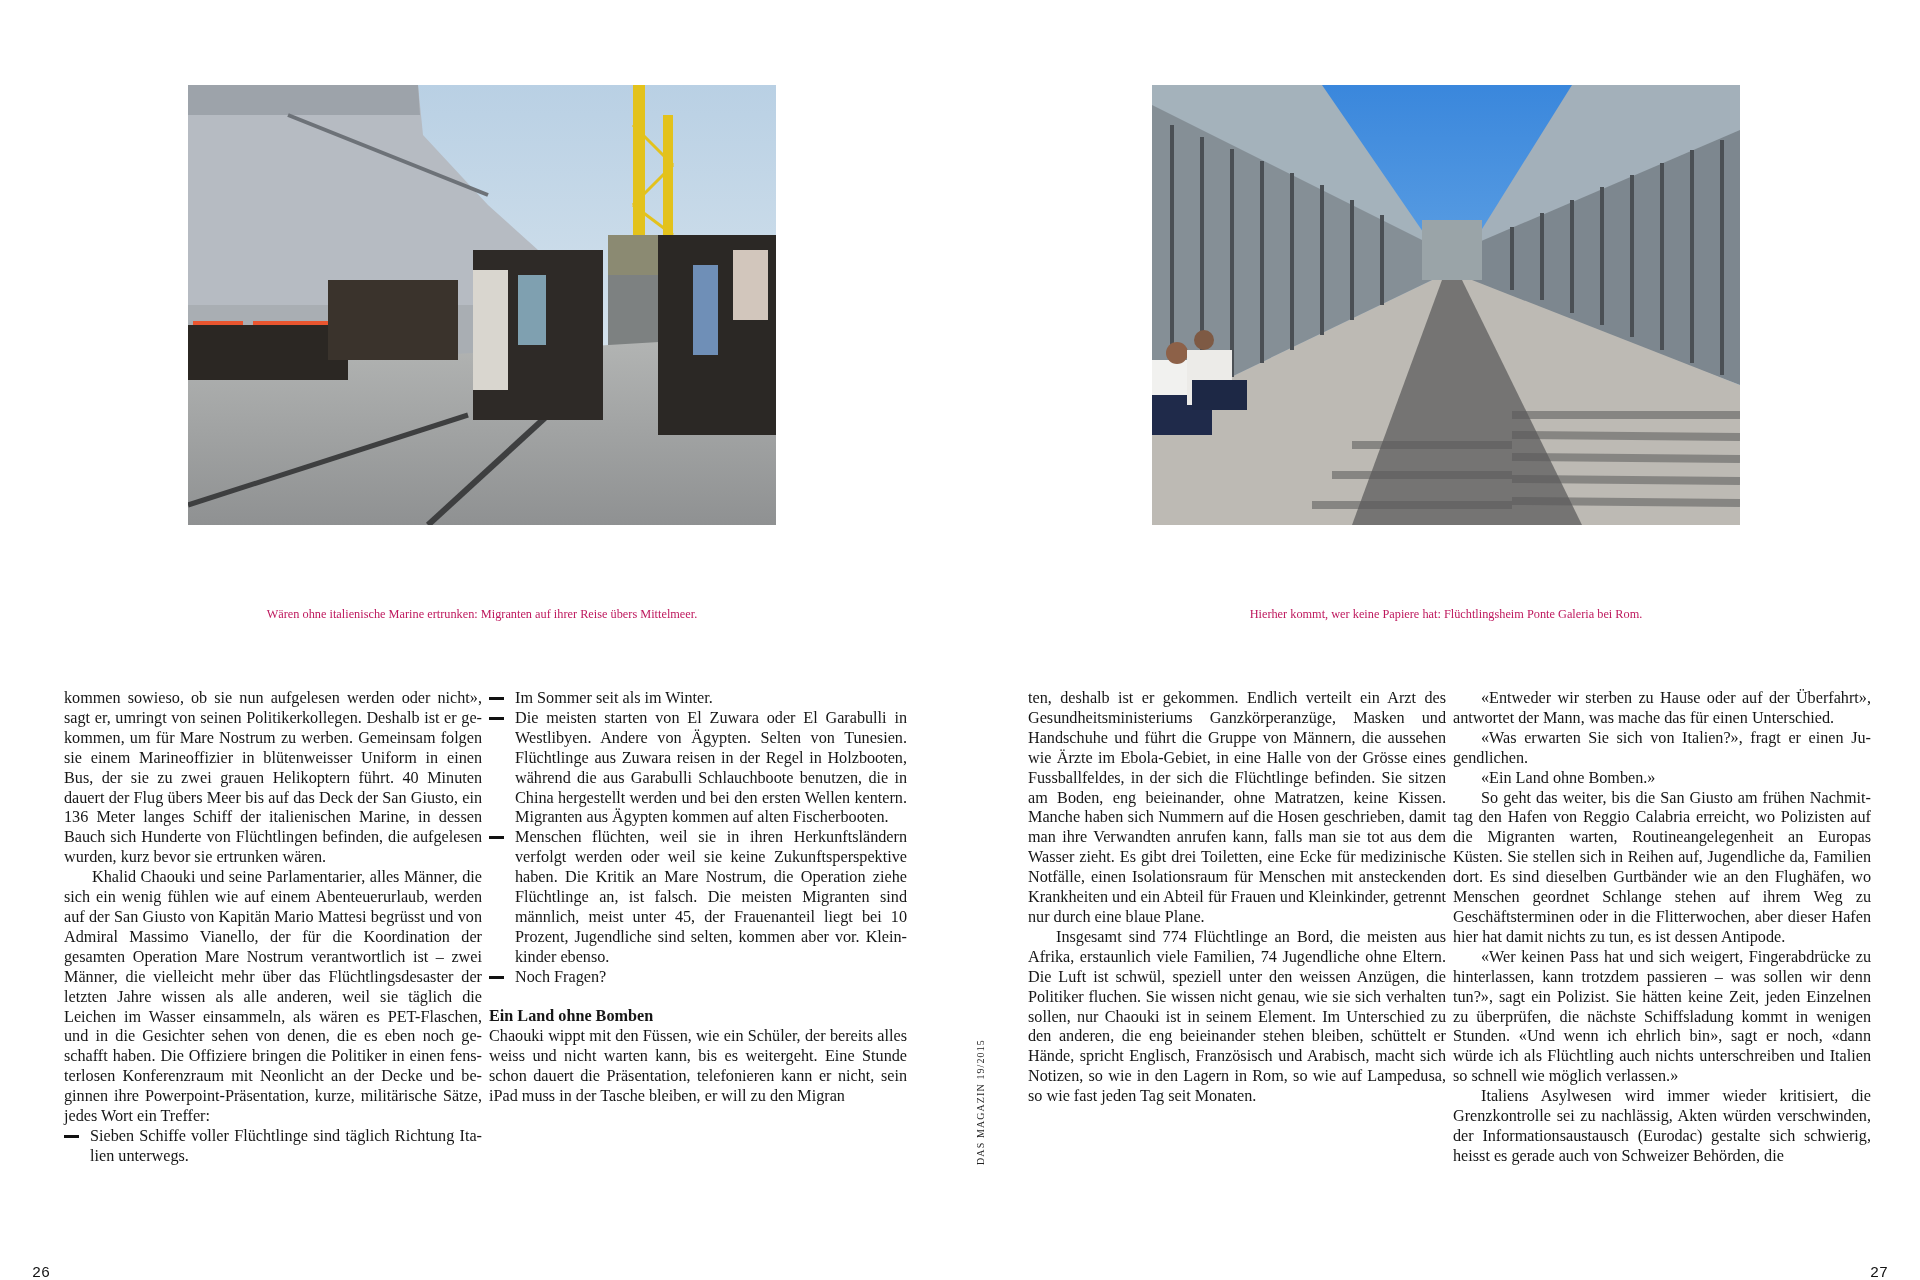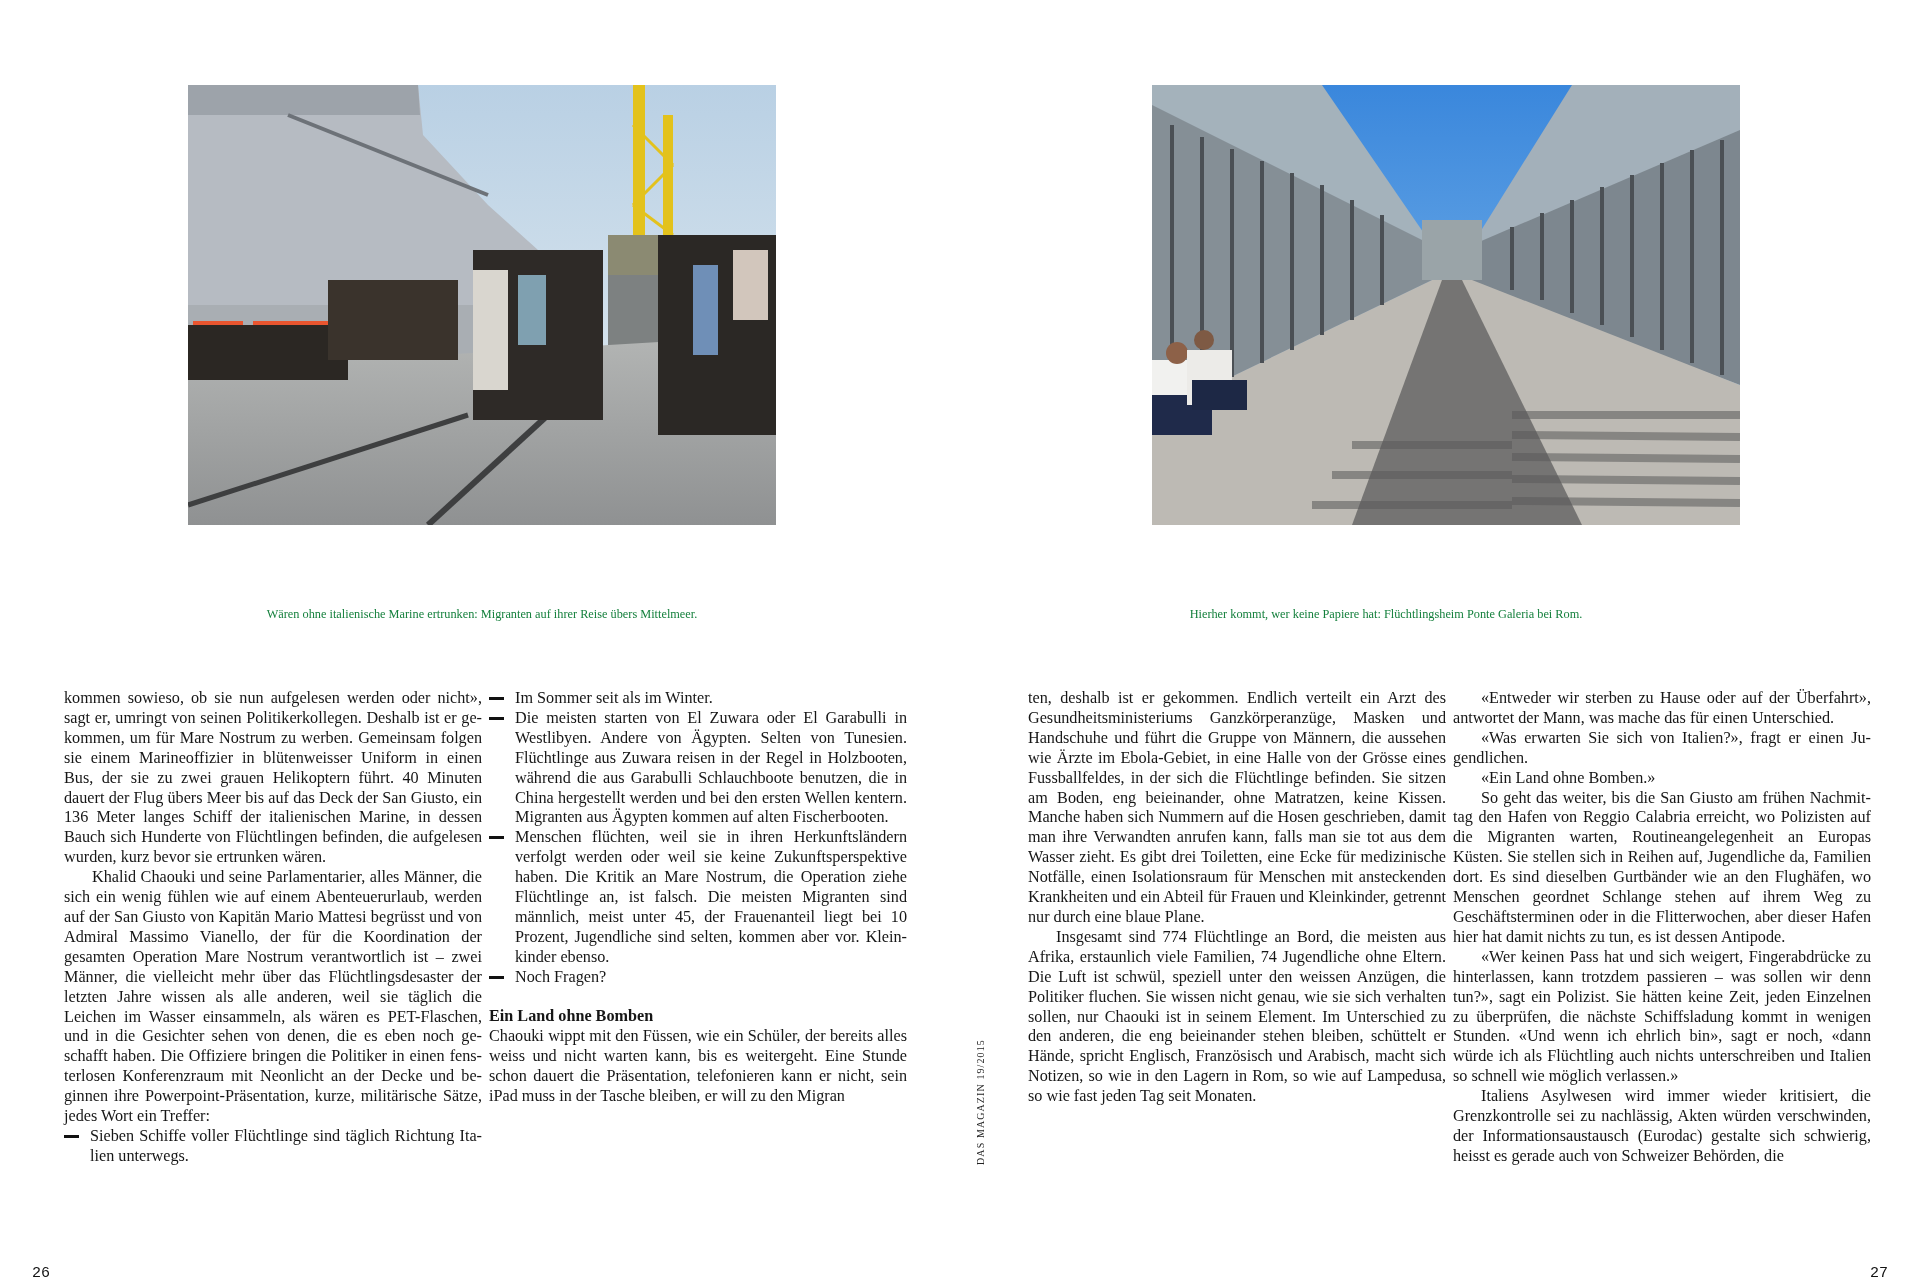--- a/index.html
+++ b/index.html
@@ -8,23 +8,23 @@
   .page { position: absolute; top: 0; height: 1280px; }
   .page-left { left: 0; width: 960px; }
   .page-right { left: 960px; width: 960px; }
 
   .photo { position: absolute; overflow: hidden; background: #cfd6dc; }
   .photo-left { left: 188px; top: 85px; width: 588px; height: 440px; }
   .photo-right { left: 1152px; top: 85px; width: 588px; height: 440px; }
   .photo svg { display: block; width: 100%; height: 100%; }
 
   .caption { position: absolute; top: 607px; font-size: 12.3px; font-family: "Liberation Serif", serif;
-             text-align: center; white-space: nowrap; color: #15803d; }
+             text-align: center; white-space: nowrap; color: #be185d; }
   .caption-left { left: 188px; width: 588px; }
-  .caption-right { left: 1092px; width: 588px; text-align: center; }
+  .caption-right { left: 1152px; width: 588px; text-align: center; }
 
   .col { position: absolute; top: 689px; width: 418px;
          font-family: "Liberation Serif", serif; font-size: 16.2px; line-height: 19.9px;
          text-align: justify; hyphens: manual; color: #161616; }
   .col-1 { left: 64px; }
   .col-2 { left: 489px; }
   .col-3 { left: 1028px; }
   .col-4 { left: 1453px; }
   .col p { margin: 0; }
   .col p.indent { text-indent: 28px; }

